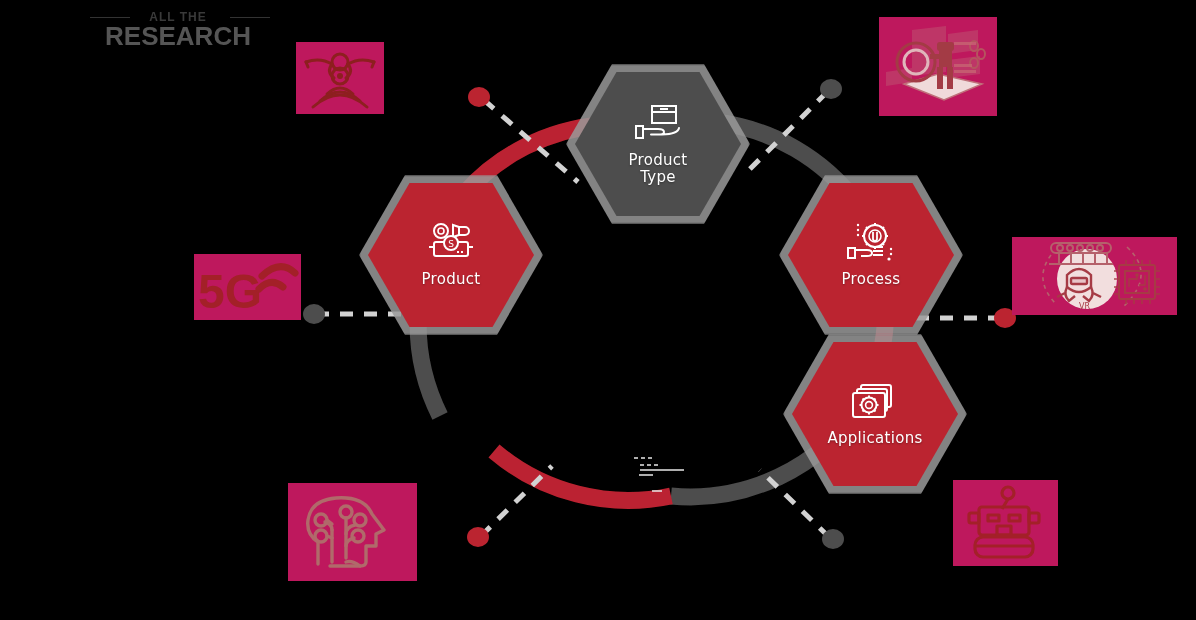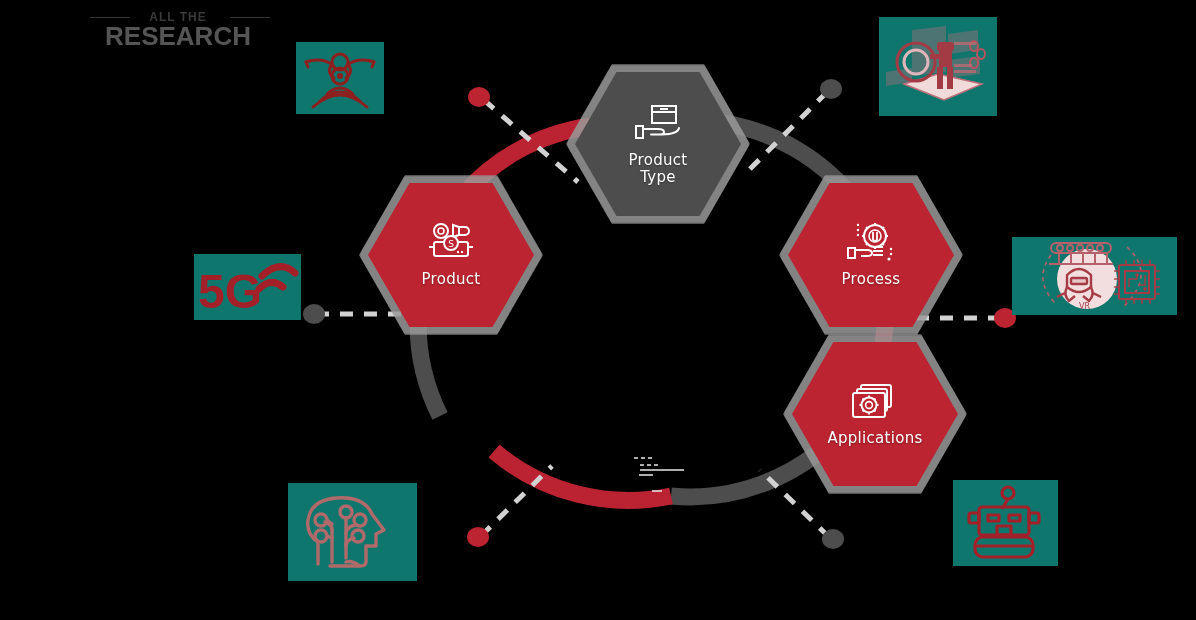--- a/index.html
+++ b/index.html
@@ -57,21 +57,21 @@
   .hex-icon { width: 52px; height: 44px; margin-bottom: 6px; }
   .hex-label {
     color: #fff; font-size: 15px; text-align: center;
     line-height: 1.15; letter-spacing: .3px;
     font-family: "DejaVu Sans", sans-serif;
     text-shadow: 0 1px 2px rgba(0,0,0,.35);
   }
 
   
   .thumb {
-    position: absolute; background: #0f766e;
+    position: absolute; background: #be185d;
     display: flex; align-items: center; justify-content: center;
     overflow: hidden;
   }
   .thumb svg { display: block; }
 
   
   #watermark {
     position: absolute; left: 628px; top: 455px;
     width: 60px; height: 26px; opacity: .75;
   }

